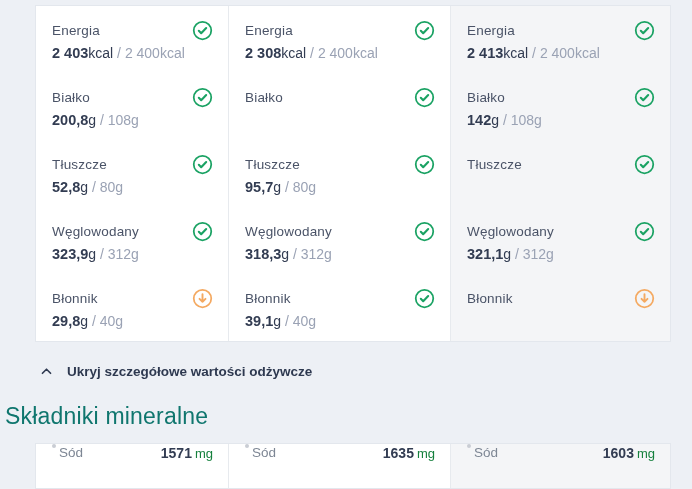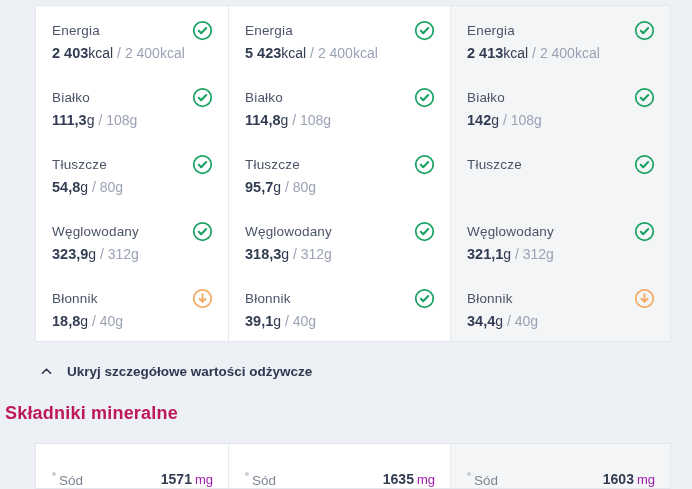--- a/index.html
+++ b/index.html
@@ -27,35 +27,35 @@
   .nutrient-val .u { color:#323c52; }
   .nutrient-val .sep, .nutrient-val .tgt { color:#9aa2b4; }
   
   .toggle {
     position:absolute; left:40px; top:364px; display:flex; align-items:center; gap:14px;
     font-size:13.5px; font-weight:700; color:#2e3950; cursor:pointer;
   }
   
   .heading {
     position:absolute; left:5px; top:403px;
-    font-size:18px; font-weight:700; color:#be185d; letter-spacing:.2px;
+    font-size:23px; font-weight:400; color:#0f766e; letter-spacing:.2px;
   }
   
   .minerals {
     position:absolute; left:35px; top:443px; width:636px; height:46px;
     background:#ffffff; border:1px solid #e3e7ed; display:flex; overflow:hidden;
   }
-  .mineral-cell { display:flex; justify-content:space-between; align-items:flex-end; padding:8px 15px 0 16px; }
+  .mineral-cell { display:flex; justify-content:space-between; align-items:flex-start; padding:0 15px 0 16px; }
   .mineral-cell.c1 { width:192px; }
   .mineral-cell.c2 { width:222px; border-left:1px solid #e7eaee; }
   .mineral-cell.c3 { width:220px; border-left:1px solid #e7eaee; background:#f4f5f7; }
   .mlabel { font-size:13.5px; color:#7d8694; }
   .dot { display:inline-block; width:4px; height:4px; border-radius:50%; background:#c9cdd4; vertical-align:9px; margin-right:3px; }
   .mval .num { color:#323c52; font-weight:700; font-size:14px; }
-  .mval .munit { color:#a21caf; font-size:13px; margin-left:3px; }
+  .mval .munit { color:#15803d; font-size:13px; margin-left:3px; }
 </style>
 </head>
 <body>
 
 <svg width="0" height="0" style="position:absolute">
   <defs>
     <g id="ic-ok">
       <circle cx="12" cy="12" r="10" fill="none" stroke="#1aa263" stroke-width="2"></circle>
       <path d="M7.8 12.4l2.7 2.7 5.7-5.9" fill="none" stroke="#1aa263" stroke-width="2.4" stroke-linecap="round" stroke-linejoin="round"></path>
     </g>
@@ -82,32 +82,32 @@
     </div>
     <div class="nutrient">
       <div class="nutrient-top">
         <span class="nlabel">Białko</span>
         <span class="status-icon">
             <svg viewBox="0 0 24 24" width="21" height="21">
               <use href="#ic-ok"></use>
             </svg>
           </span>
       </div>
-      <div class="nutrient-val"><span class="num">111,3</span><span class="u">g</span> <span class="sep">/</span> <span class="tgt">108g</span></div>
+      <div class="nutrient-val"><span class="num">200,8</span><span class="u">g</span> <span class="sep">/</span> <span class="tgt">108g</span></div>
     </div>
     <div class="nutrient">
       <div class="nutrient-top">
         <span class="nlabel">Tłuszcze</span>
         <span class="status-icon">
             <svg viewBox="0 0 24 24" width="21" height="21">
               <use href="#ic-ok"></use>
             </svg>
           </span>
       </div>
-      <div class="nutrient-val"><span class="num">54,8</span><span class="u">g</span> <span class="sep">/</span> <span class="tgt">80g</span></div>
+      <div class="nutrient-val"><span class="num">52,8</span><span class="u">g</span> <span class="sep">/</span> <span class="tgt">80g</span></div>
     </div>
     <div class="nutrient">
       <div class="nutrient-top">
         <span class="nlabel">Węglowodany</span>
         <span class="status-icon">
             <svg viewBox="0 0 24 24" width="21" height="21">
               <use href="#ic-ok"></use>
             </svg>
           </span>
       </div>
@@ -115,46 +115,45 @@
     </div>
     <div class="nutrient">
       <div class="nutrient-top">
         <span class="nlabel">Błonnik</span>
         <span class="status-icon">
             <svg viewBox="0 0 24 24" width="21" height="21">
               <use href="#ic-low"></use>
             </svg>
           </span>
       </div>
-      <div class="nutrient-val"><span class="num">18,8</span><span class="u">g</span> <span class="sep">/</span> <span class="tgt">40g</span></div>
+      <div class="nutrient-val"><span class="num">29,8</span><span class="u">g</span> <span class="sep">/</span> <span class="tgt">40g</span></div>
     </div>
   </div>
 
   <div class="day-col c2">
     <div class="nutrient">
       <div class="nutrient-top">
         <span class="nlabel">Energia</span>
         <span class="status-icon">
             <svg viewBox="0 0 24 24" width="21" height="21">
               <use href="#ic-ok"></use>
             </svg>
           </span>
       </div>
-      <div class="nutrient-val"><span class="num">5 423</span><span class="u">kcal</span> <span class="sep">/</span> <span class="tgt">2 400kcal</span></div>
+      <div class="nutrient-val"><span class="num">2 308</span><span class="u">kcal</span> <span class="sep">/</span> <span class="tgt">2 400kcal</span></div>
     </div>
     <div class="nutrient">
       <div class="nutrient-top">
         <span class="nlabel">Białko</span>
         <span class="status-icon">
             <svg viewBox="0 0 24 24" width="21" height="21">
               <use href="#ic-ok"></use>
             </svg>
           </span>
       </div>
-      <div class="nutrient-val"><span class="num">114,8</span><span class="u">g</span> <span class="sep">/</span> <span class="tgt">108g</span></div>
     </div>
     <div class="nutrient">
       <div class="nutrient-top">
         <span class="nlabel">Tłuszcze</span>
         <span class="status-icon">
             <svg viewBox="0 0 24 24" width="21" height="21">
               <use href="#ic-ok"></use>
             </svg>
           </span>
       </div>
@@ -230,21 +229,20 @@
     </div>
     <div class="nutrient">
       <div class="nutrient-top">
         <span class="nlabel">Błonnik</span>
         <span class="status-icon">
             <svg viewBox="0 0 24 24" width="21" height="21">
               <use href="#ic-low"></use>
             </svg>
           </span>
       </div>
-      <div class="nutrient-val"><span class="num">34,4</span><span class="u">g</span> <span class="sep">/</span> <span class="tgt">40g</span></div>
     </div>
   </div>
 </div>
 
 <div class="toggle">
   <span style="display:inline-flex;">
     <svg width="13" height="13" viewBox="0 0 16 16">
         <path d="M3 10.2L8 5.2l5 5" fill="none" stroke="#2e3950" stroke-width="2" stroke-linecap="round" stroke-linejoin="round"></path>
       </svg>
   </span>

